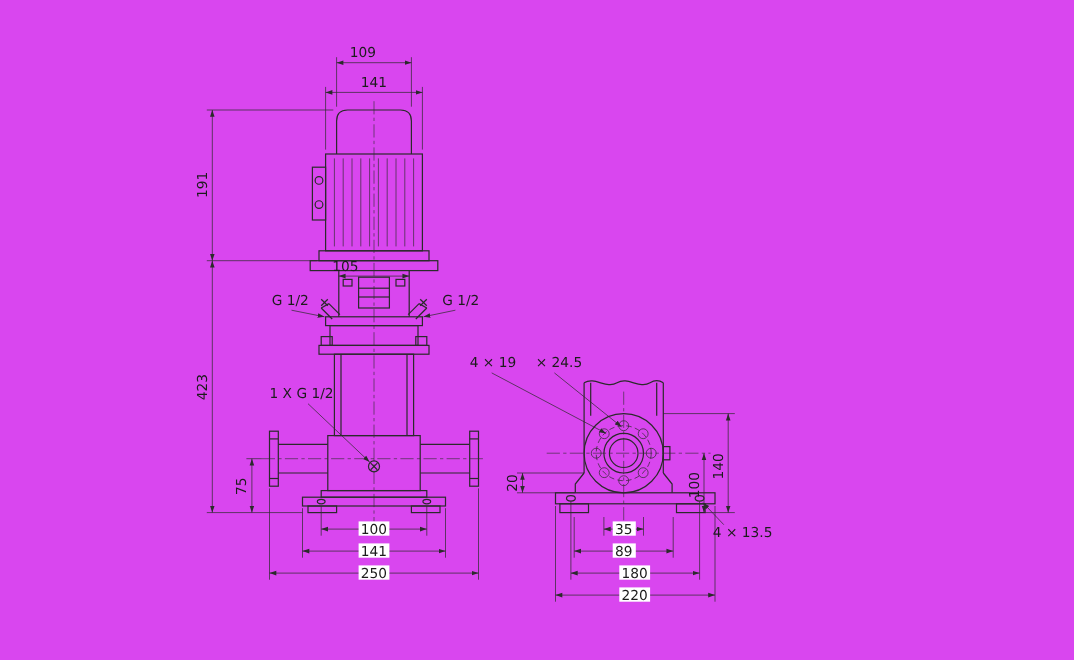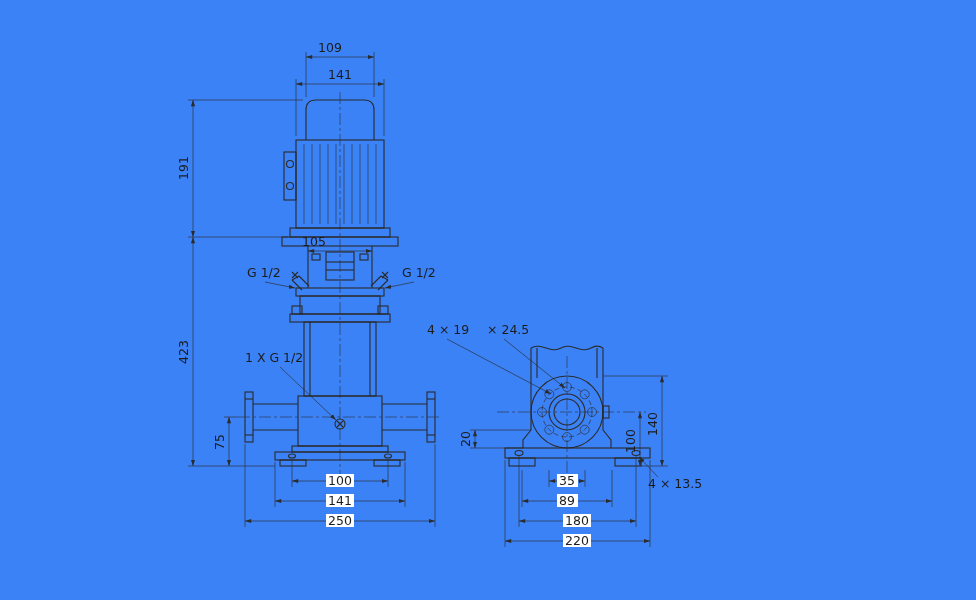--- a/index.html
+++ b/index.html
@@ -1,16 +1,16 @@
 <!DOCTYPE html>
 <html><head>
 <meta charset="utf-8">
 <style>
   html,body{margin:0;padding:0;background:#ffffff;}
-  .canvas{position:relative;width:976px;height:600px;background:#3b82f6;overflow:hidden;
+  .canvas{position:relative;width:976px;height:600px;background:#d946ef;overflow:hidden;
           font-family:"DejaVu Sans", "Liberation Sans", sans-serif;}
   svg{display:block;}
   .obj  line, .obj path, .obj rect, .obj circle, .obj ellipse{stroke:#2b2b2b;stroke-width:1.1;fill:none;}
   .obj .fin{stroke-width:0.6;}
   .cl line{stroke:#2b2b2b;stroke-width:0.55;stroke-dasharray:12 3 3 3;fill:none;}
   .dims line, .dims path{stroke:#2b2b2b;stroke-width:0.65;fill:none;}
   .dims circle{stroke:#2b2b2b;stroke-width:0.65;fill:none;}
   .bcd{stroke-dasharray:5 3;}
   text.dim{font-size:12.5px;fill:#1c1c1c;}
   .lblbg{fill:#ffffff;stroke:none;}

